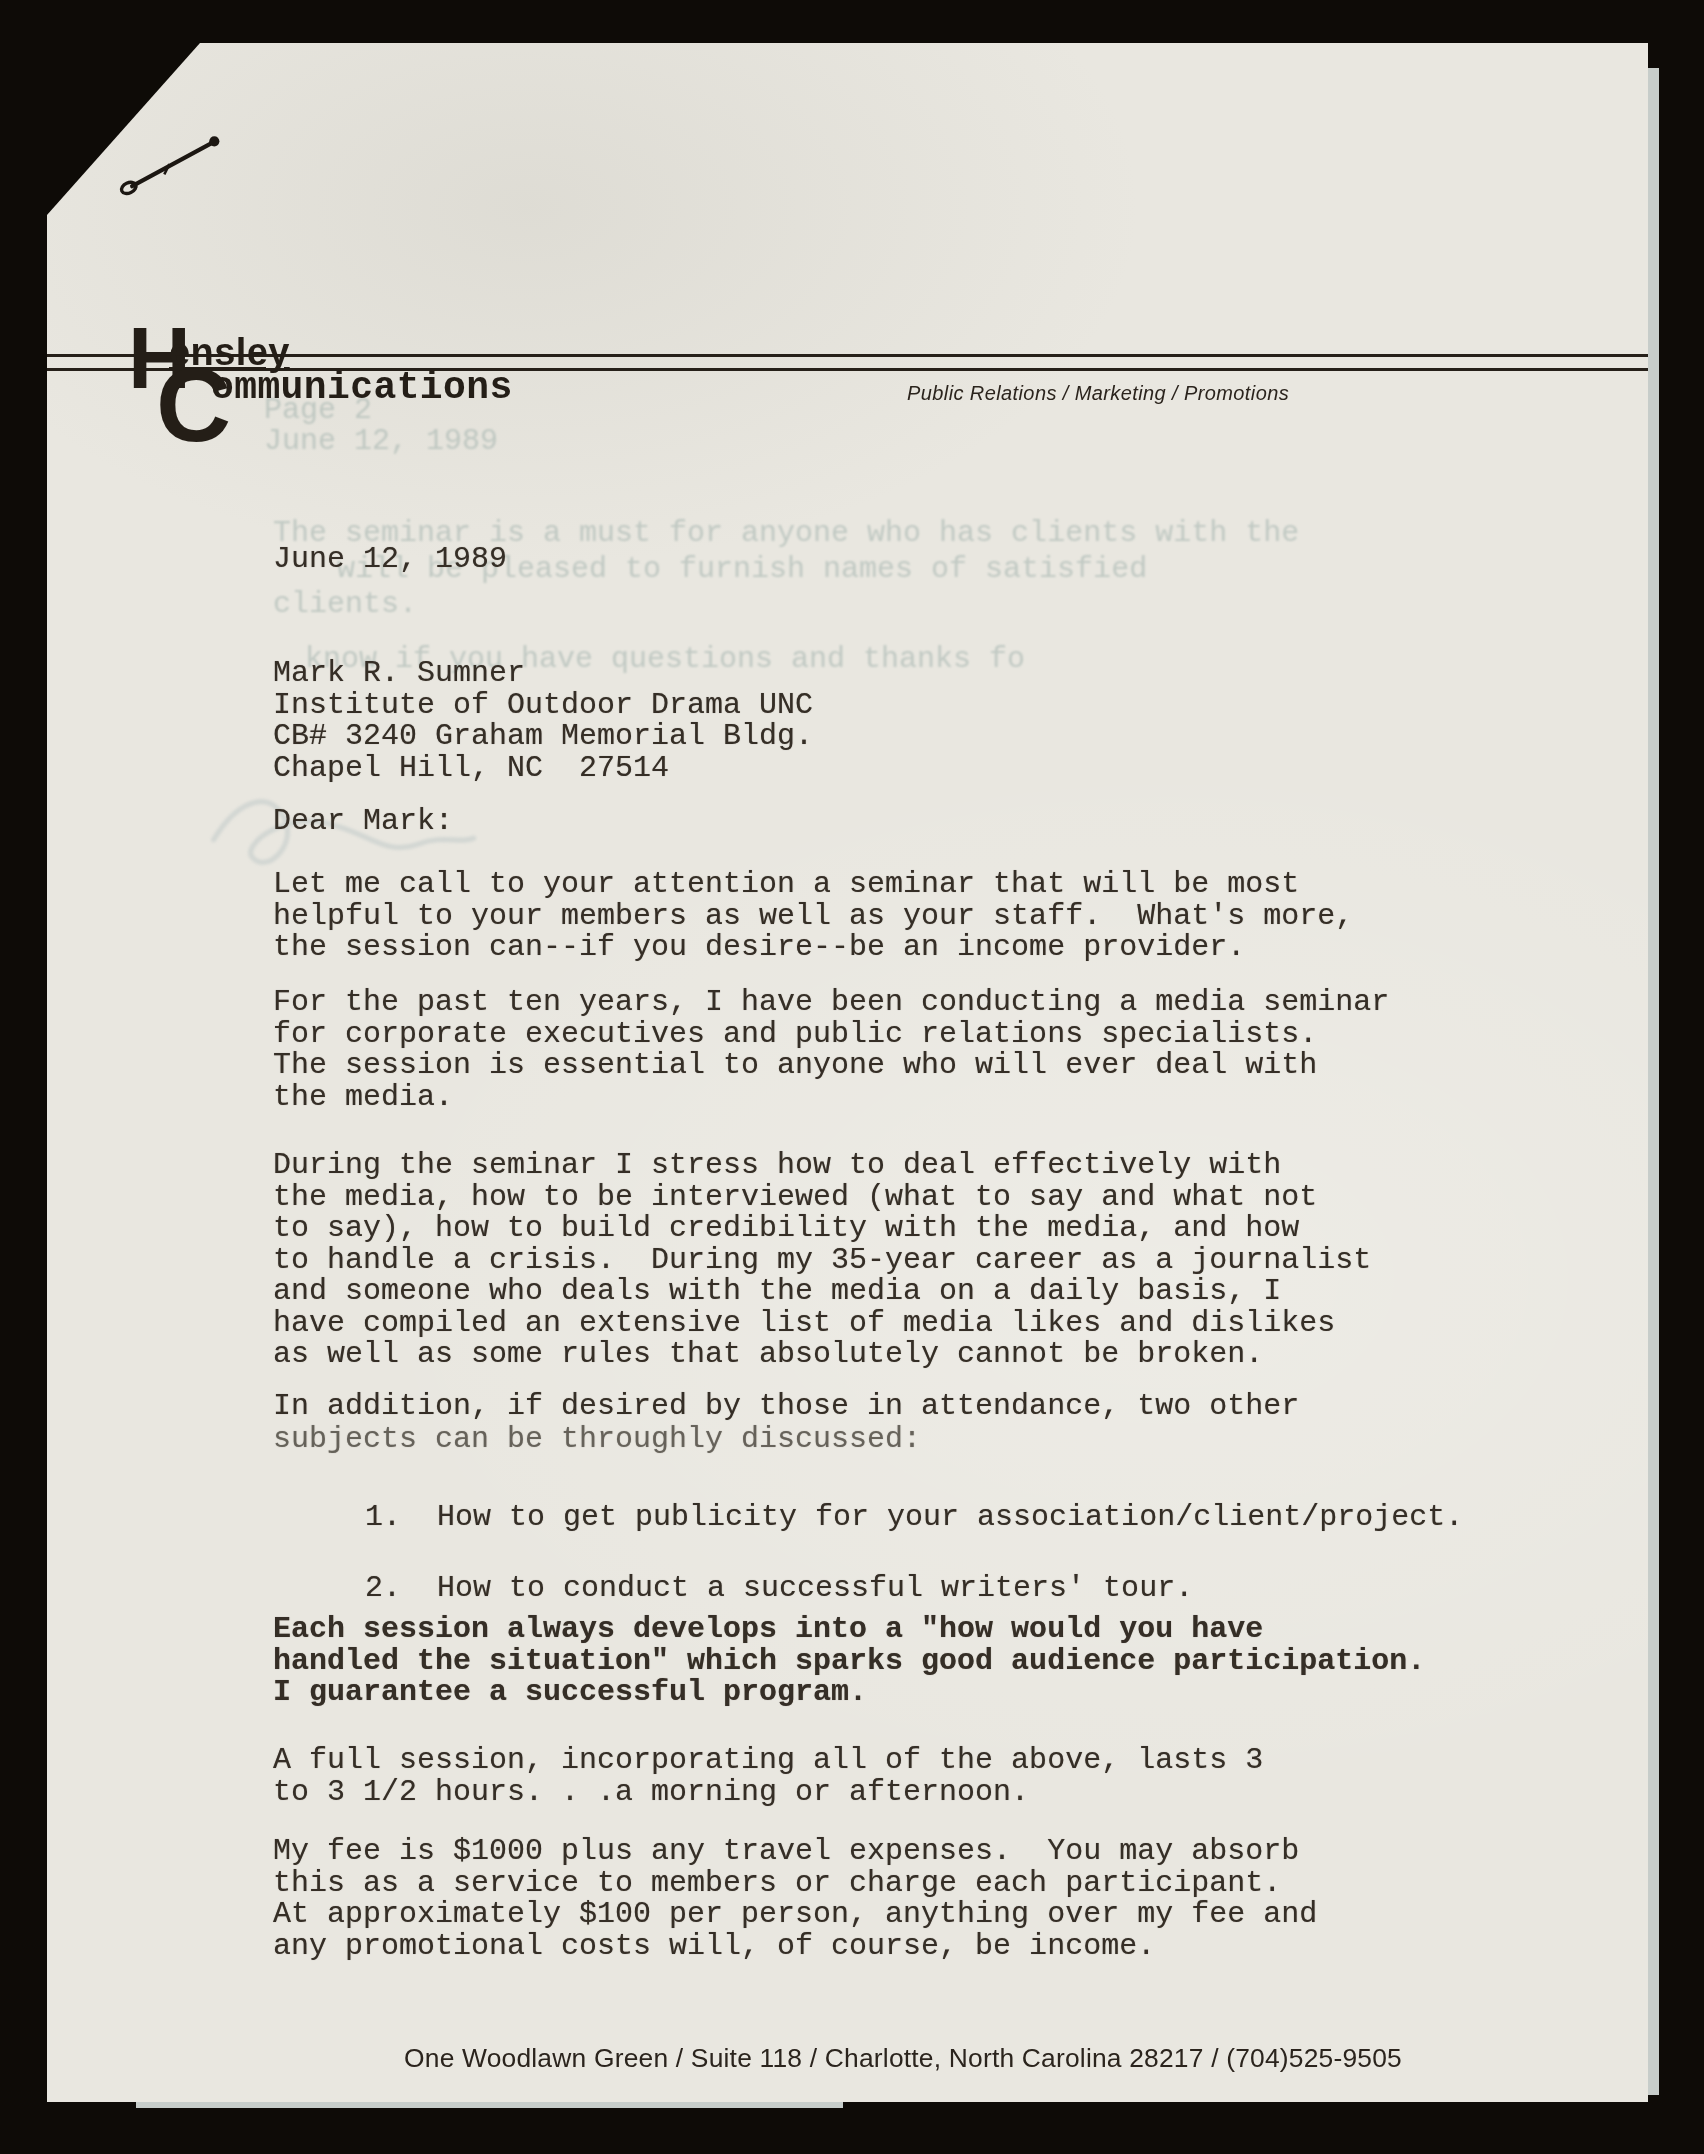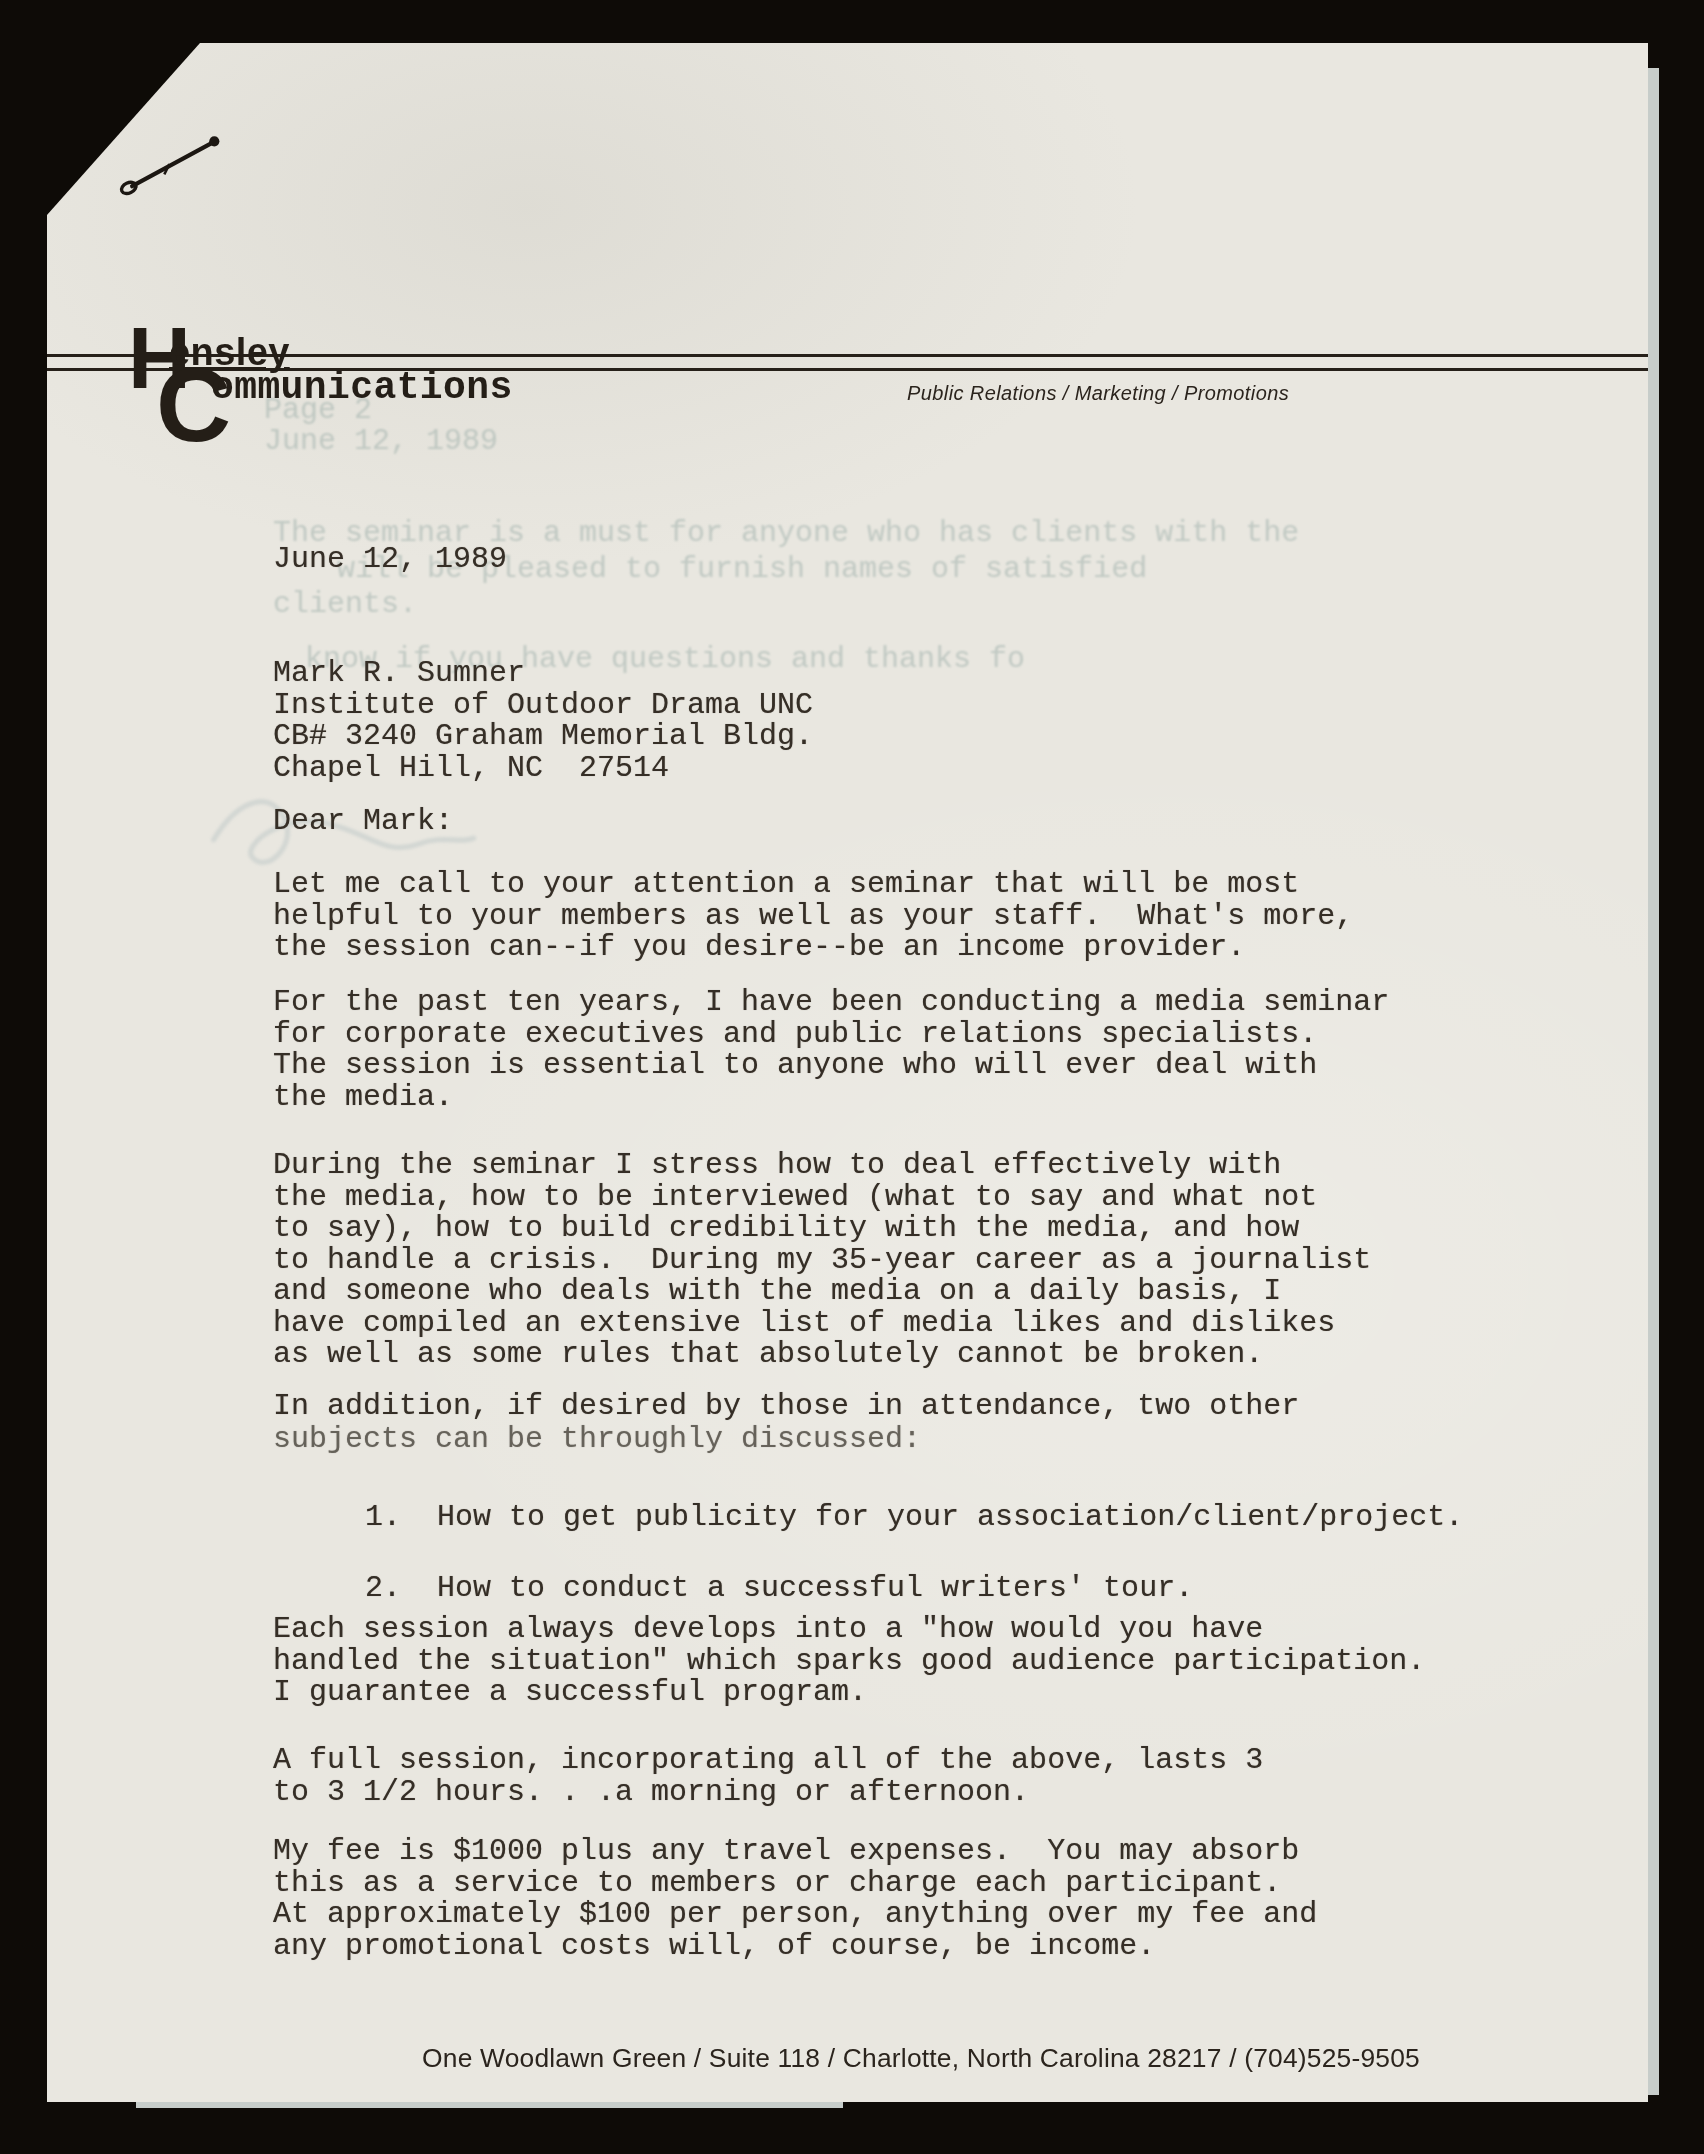--- a/index.html
+++ b/index.html
@@ -28,21 +28,21 @@
   
   .typed{position:absolute;left:226px;white-space:pre;font-family:"Liberation Mono",monospace;
          font-size:30px;line-height:31.5px;color:#352e26;text-shadow:0 0 0.9px rgba(48,40,32,.45);}
   .faded{color:rgba(70,66,58,.62);filter:blur(0.3px);}
   
   .ghost{position:absolute;white-space:pre;font-family:"Liberation Mono",monospace;
          font-size:30px;line-height:31.5px;color:#9fb0ab;opacity:.55;filter:blur(0.9px);}
   
   #footer-line{position:absolute;left:0;width:100%;top:2000px;text-align:center;
                padding-left:111px;box-sizing:border-box;
-               font-size:26.4px;color:#2b241d;letter-spacing:0.2px;margin-left:18px;}
+               font-size:26.4px;color:#2b241d;letter-spacing:0.2px;}
   .svg-art{position:absolute;}
 </style>
 </head>
 <body>
 
 <div id="scan">
 
   <div class="under-sheet" style="left:1648px;top:68px;width:11px;height:2027px;"></div>
   <div class="under-sheet" style="left:136px;top:2101px;width:707px;height:6.8px;"></div>
 
@@ -100,21 +100,21 @@
 and someone who deals with the media on a daily basis, I
 have compiled an extensive list of media likes and dislikes
 as well as some rules that absolutely cannot be broken.</div>
 
     <div class="typed" style="top:1348px;">In addition, if desired by those in attendance, two other</div>
     <div class="typed faded" style="top:1381px;">subjects can be throughly discussed:</div>
 
     <div class="typed" style="top:1459px;left:318px;">1.  How to get publicity for your association/client/project.</div>
     <div class="typed" style="top:1530px;left:318px;">2.  How to conduct a successful writers' tour.</div>
 
-    <div class="typed" style="top:1571px;">Each session always develops into a "how would you have
+    <div class="typed" style="top:1571px;font-weight:bold;">Each session always develops into a "how would you have
 handled the situation" which sparks good audience participation.
 I guarantee a successful program.</div>
 
     <div class="typed" style="top:1702px;">A full session, incorporating all of the above, lasts 3
 to 3 1/2 hours. . .a morning or afternoon.</div>
 
     <div class="typed" style="top:1793px;">My fee is $1000 plus any travel expenses.  You may absorb
 this as a service to members or charge each participant.
 At approximately $100 per person, anything over my fee and
 any promotional costs will, of course, be income.</div>

